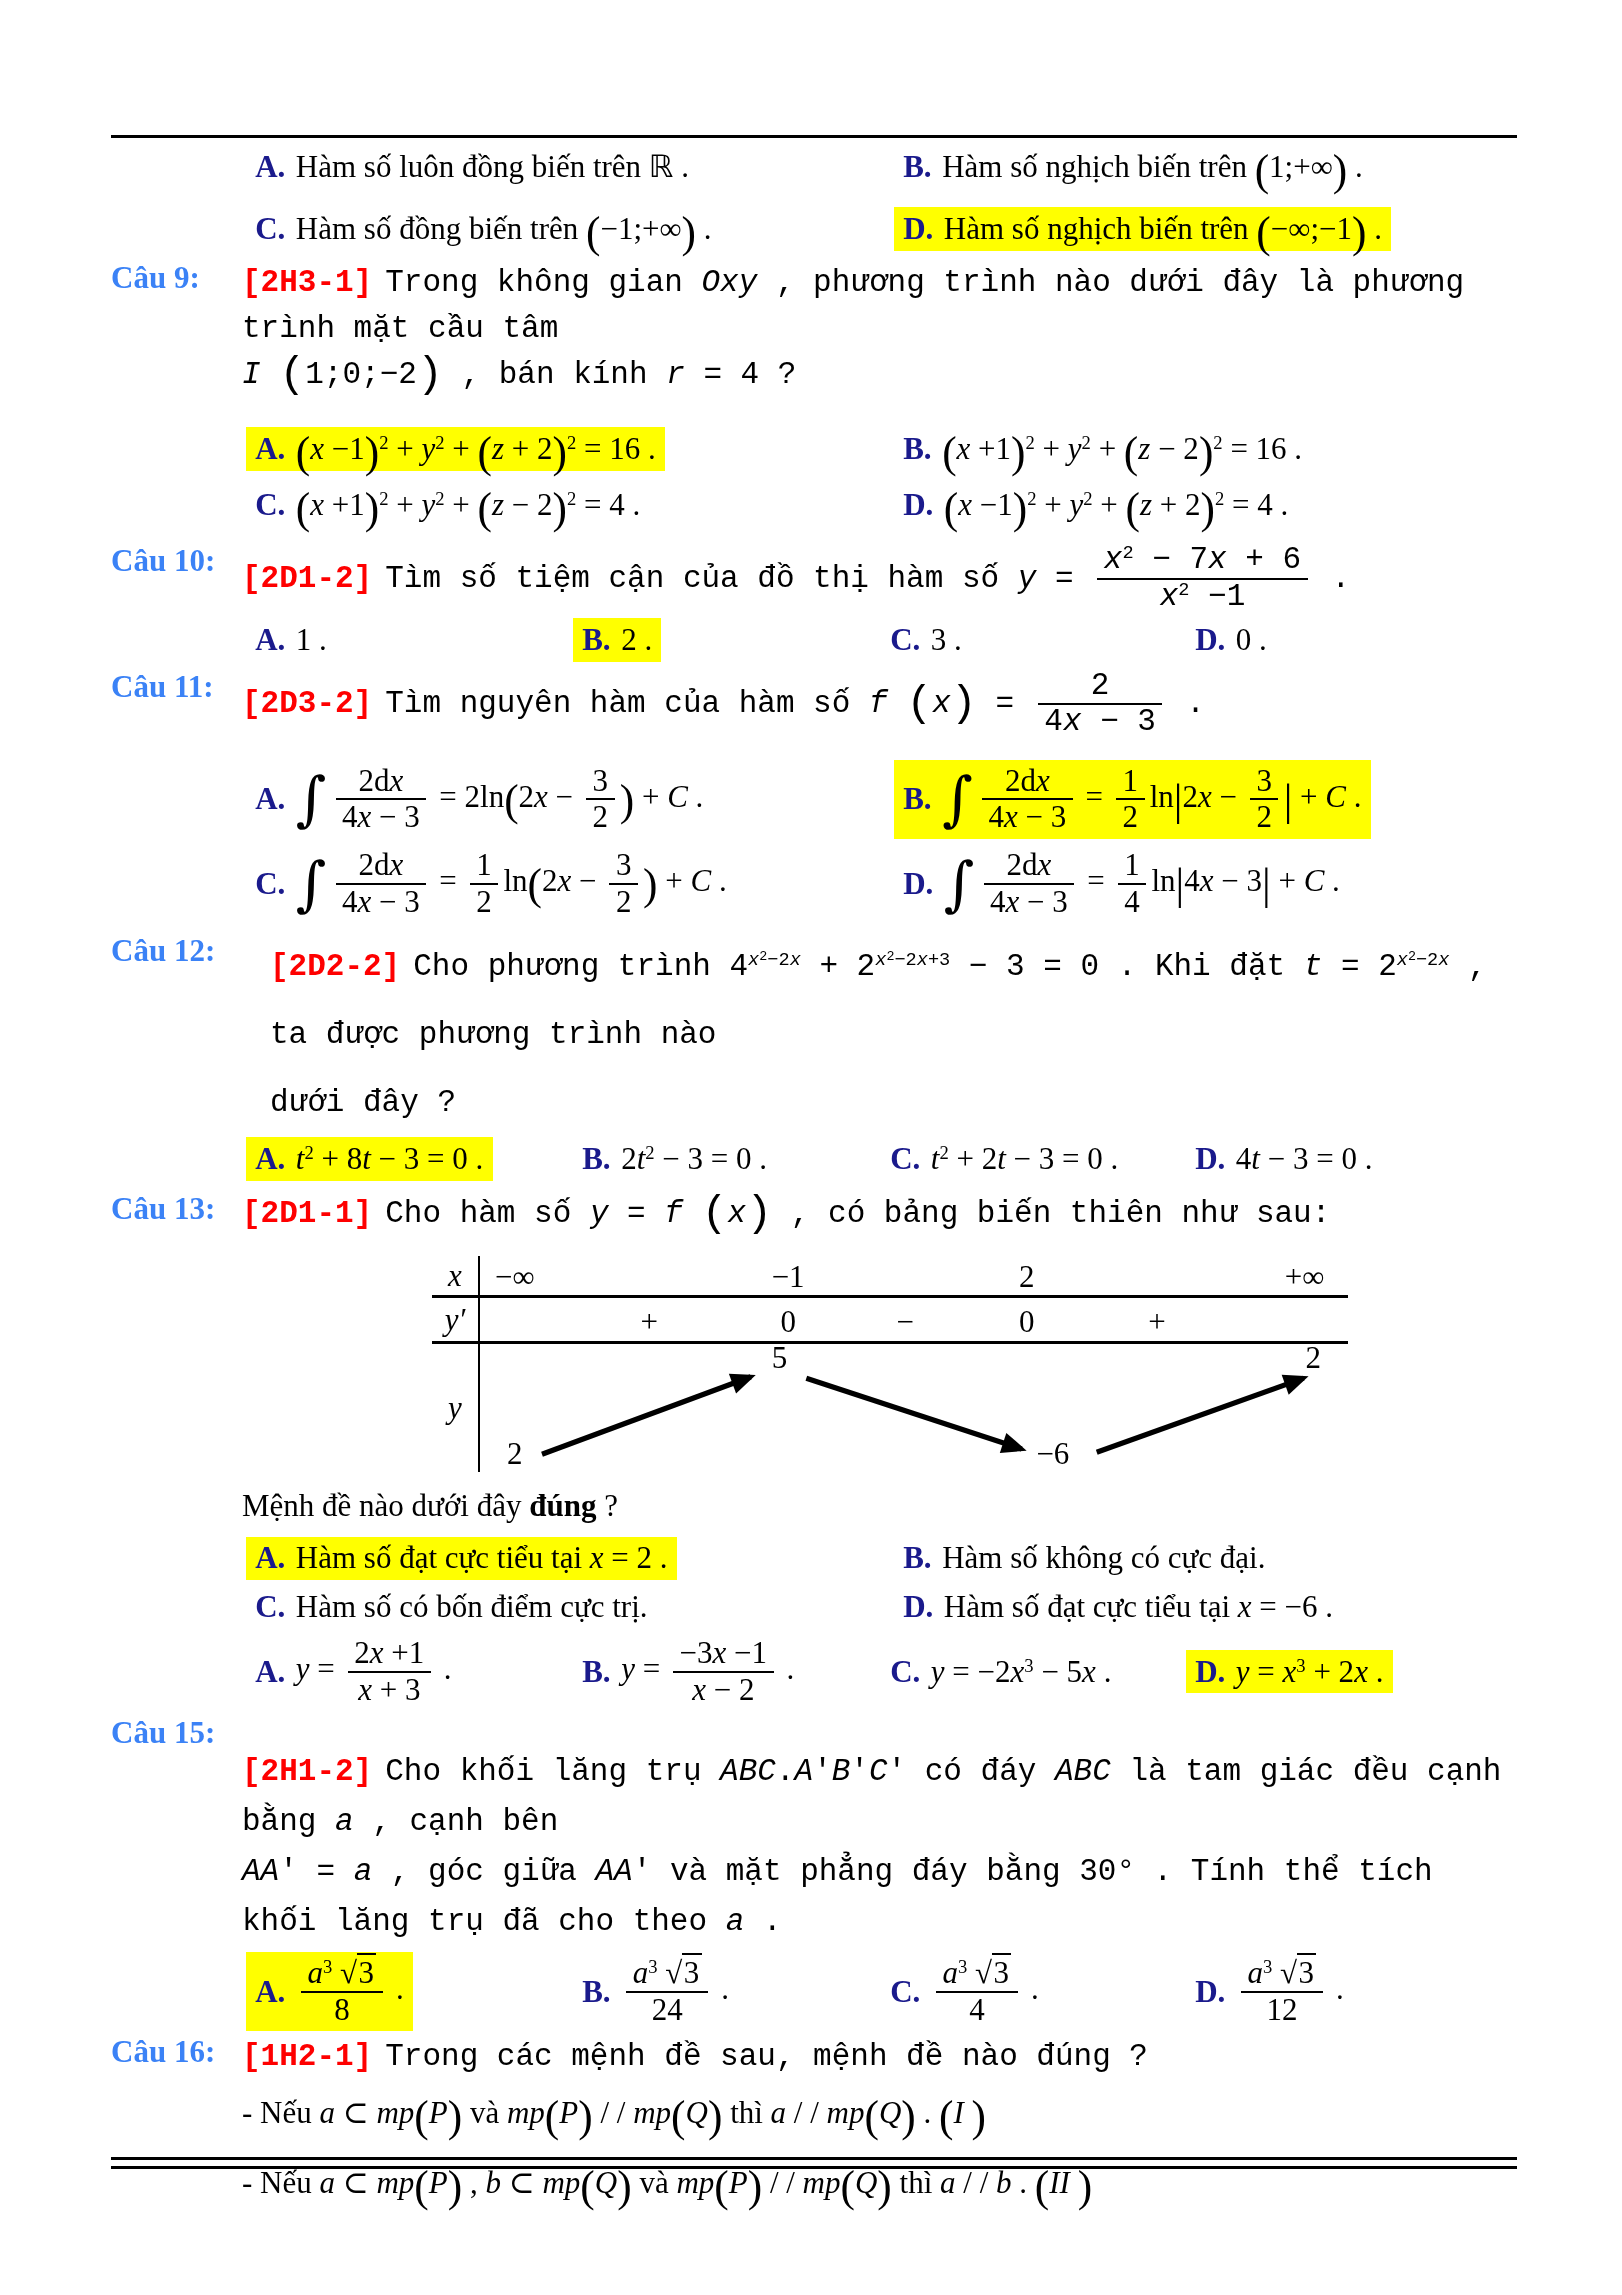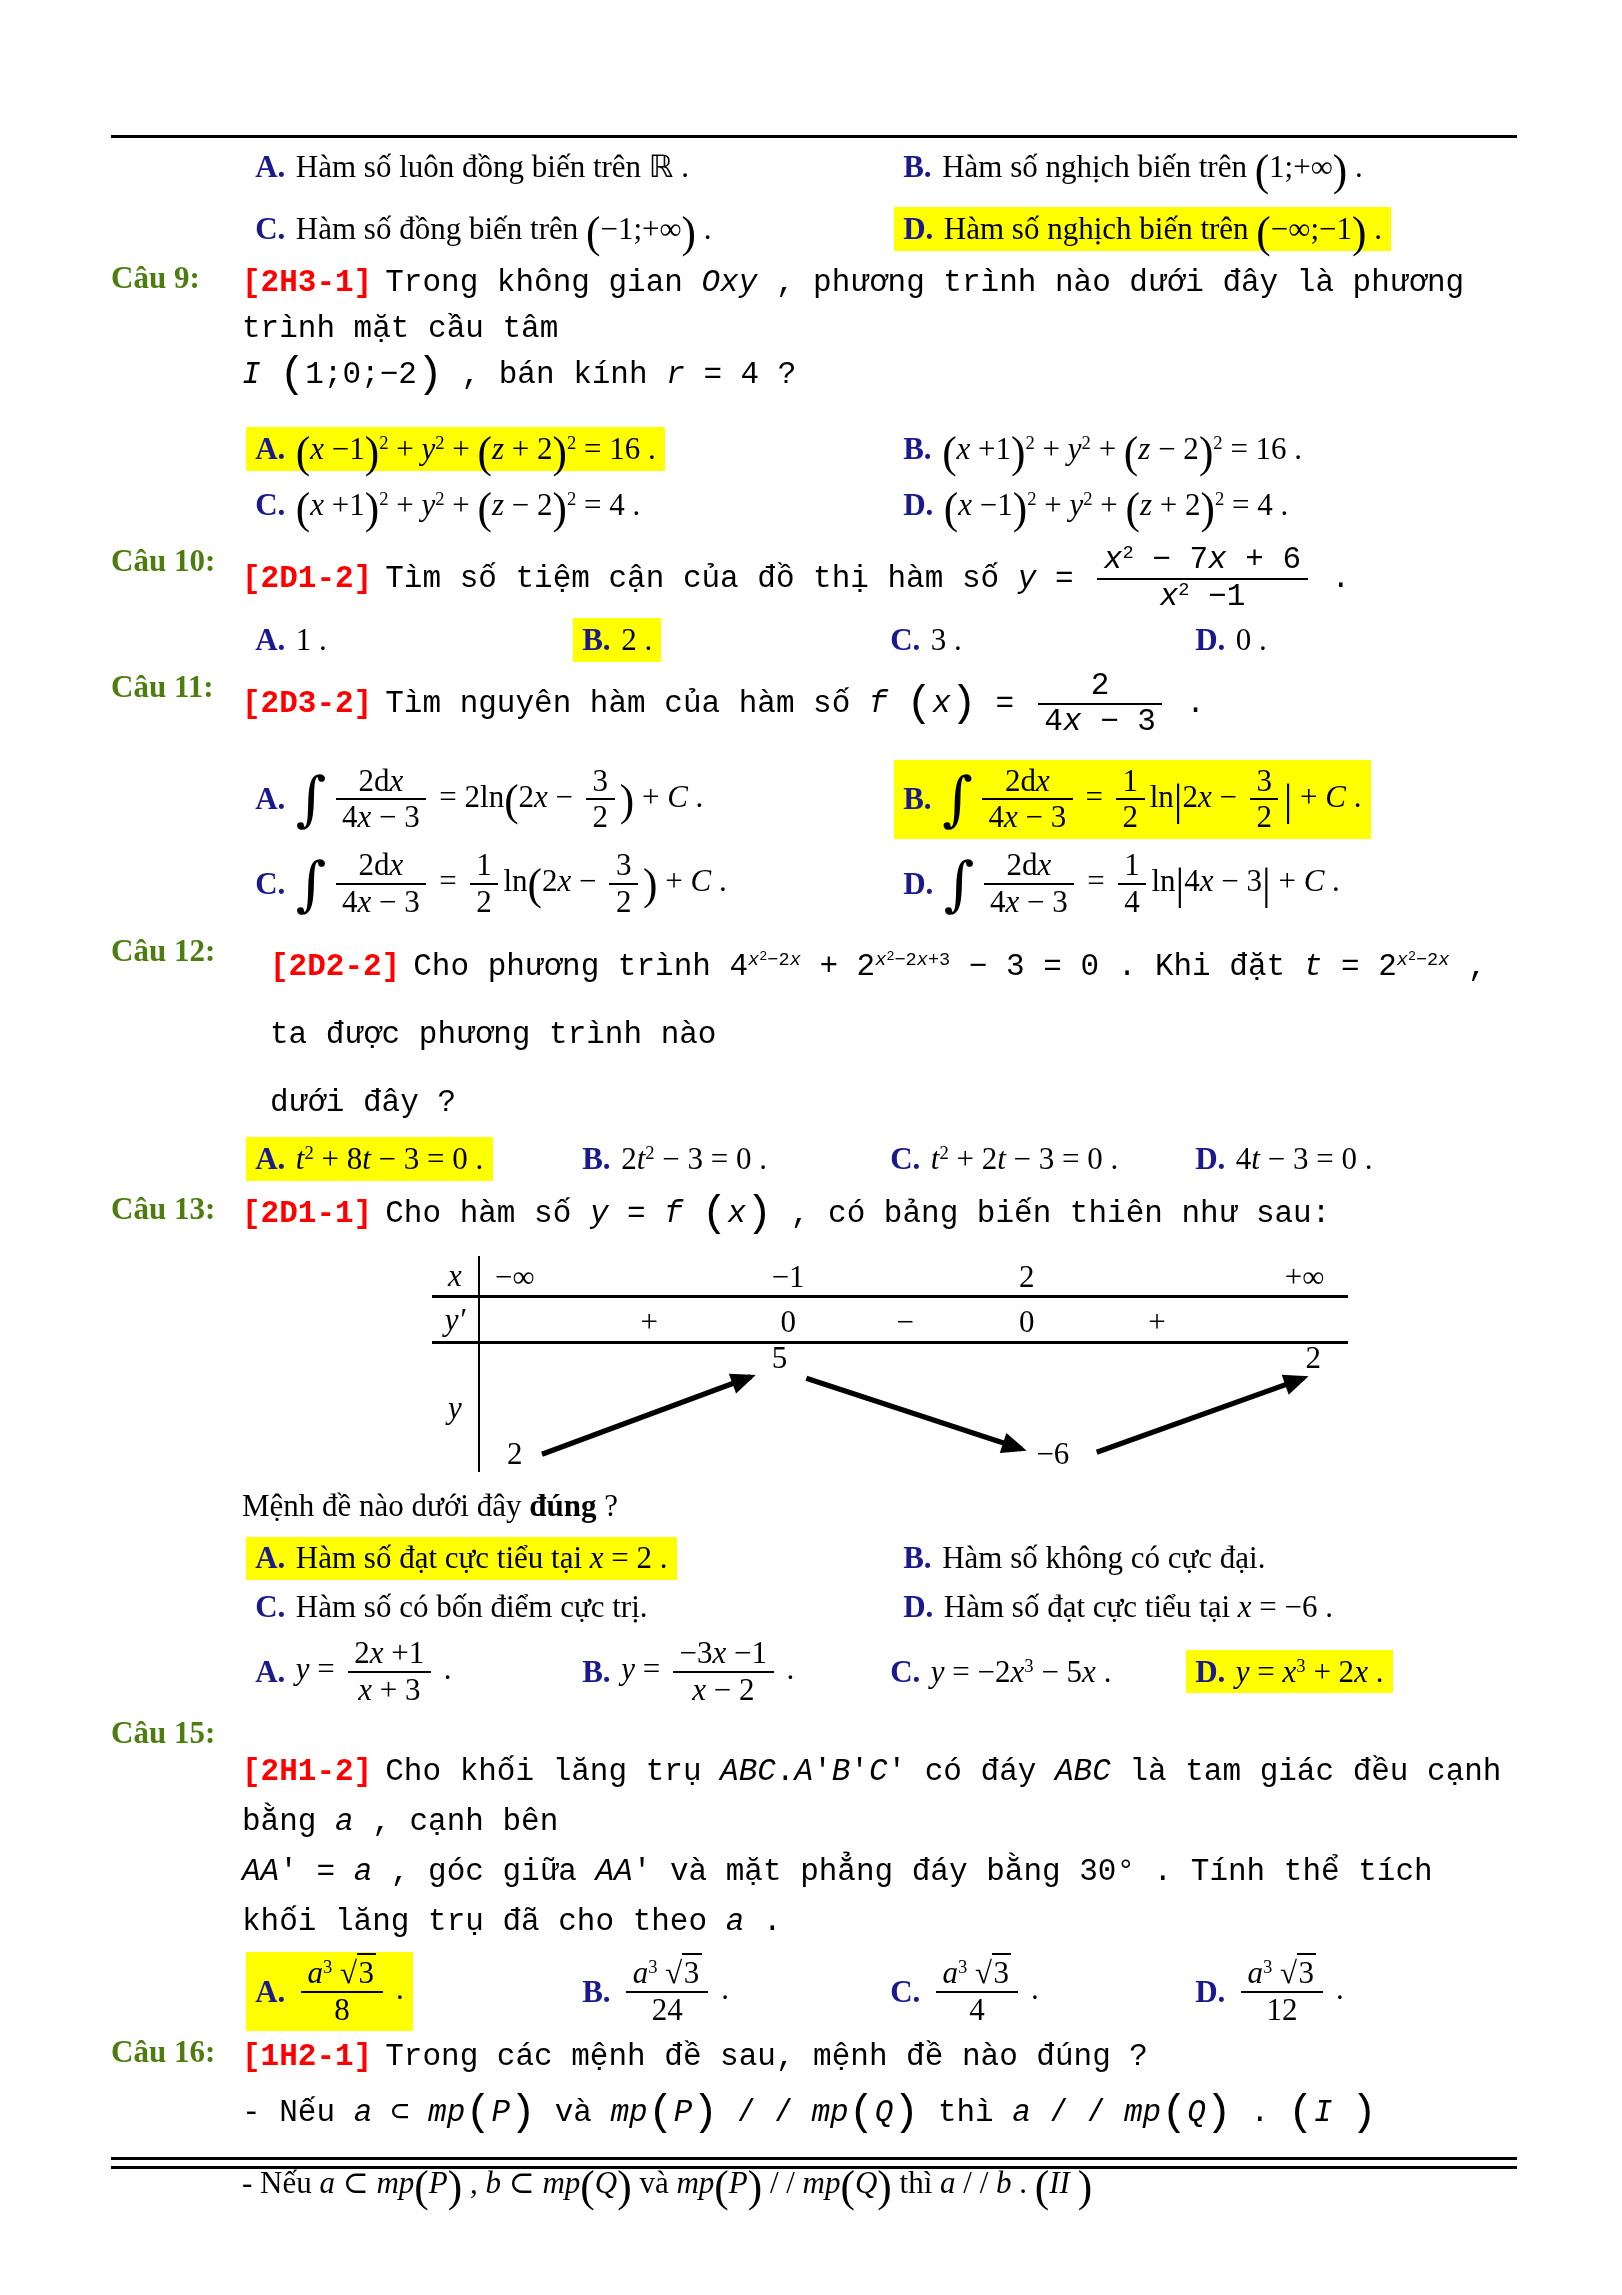--- a/index.html
+++ b/index.html
@@ -4,21 +4,21 @@
 <style>
   html,body{margin:0;padding:0;background:#888;}
   .page{position:relative;width:1623px;height:2295px;background:#ffffff;overflow:hidden;
         font-family:"Liberation Serif","DejaVu Serif","DejaVu Sans",serif;font-size:31px;color:#000;}
   .content{position:absolute;left:111px;top:0;width:1406px;padding-top:135px;}
   .rule-top{border-top:3.9px solid #000;height:0;}
   .rule-bottom{position:absolute;left:111px;width:1406px;top:2157px;height:5.9px;
                border-top:3.9px solid #000;border-bottom:3.9px solid #000;}
   i{font-style:italic;}
   .qhead{display:flex;}
-  .qlabel{flex:0 0 131px;font-weight:bold;color:#4d7c0f;}
+  .qlabel{flex:0 0 131px;font-weight:bold;color:#3b82f6;}
   .qbody{flex:1;line-height:46px;font-family:Liberation Mono, monospace;}
   .qtag{font-weight:bold;color:#fe0000;margin-right:13px;}
   .stem-indent{margin-left:131px;line-height:46px;}
   .opts{display:flex;align-items:center;margin-left:135px;}
   .opt{}
   .c1{width:327px}.c2{width:308px}.c3{width:305px}.c4{flex:1}
   .w1{width:648px}.w2{flex:1}
   .obox{display:inline-flex;align-items:center;padding:3.9px 9.2px;}
   .obox.hl{background:#ffff00;}
   .ol{font-weight:bold;color:#1a1a8c;margin-right:10.5px;}
@@ -49,21 +49,21 @@
   .s-q13h{margin-top:9.8px;}
   .s-stem2{margin-top:10.5px;}
   .s-q13r1{margin-top:7.9px;}
   .s-q13r2{margin-top:5.2px;}
   .s-q14h{margin-top:6.5px;}
   .s-q14o{margin-top:2.6px;}
   .s-q15h{margin-top:3.9px;}
   .s-q15h .qbody{line-height:50px;margin-top:32px;}
   .s-q15o{margin-top:5.2px;}
   .s-q16h{margin-top:2.6px;}
-  .s-q16a{margin-top:6.5px;line-height:52px;font-family:Liberation Mono, monospace;}
+  .s-q16a{margin-top:6.5px;line-height:52px;}
   .s-q16b{margin-top:18px;line-height:52px;}
   
   .bbt{margin-left:321px;margin-top:19.6px;width:916px;}
   .bbt-row{display:flex;position:relative;}
   .bbt-head{flex:0 0 46px;border-right:2px solid #000;text-align:center;font-style:italic;
             display:flex;align-items:center;justify-content:center;}
   .bbt-cells{flex:1;position:relative;}
   .r-x{height:39px;border-bottom:3.3px solid #000;}
   .r-yp{height:43px;border-bottom:3.3px solid #000;}
   .r-y{height:128px;}

